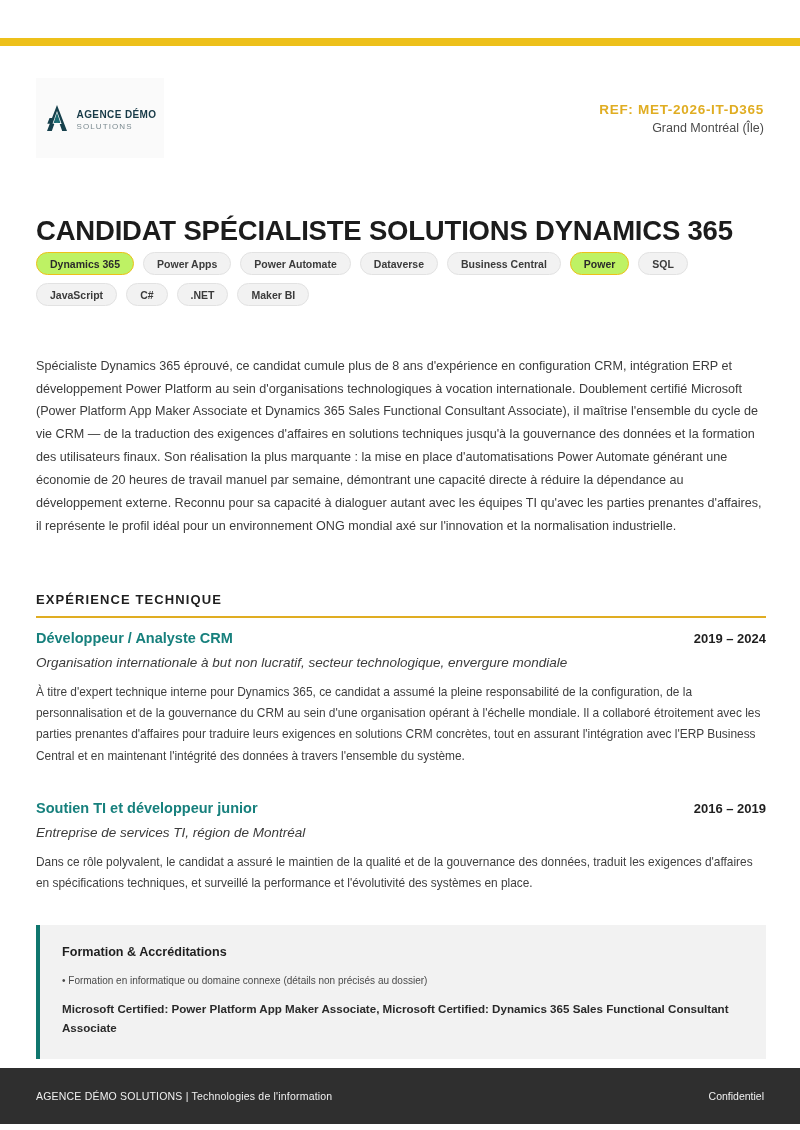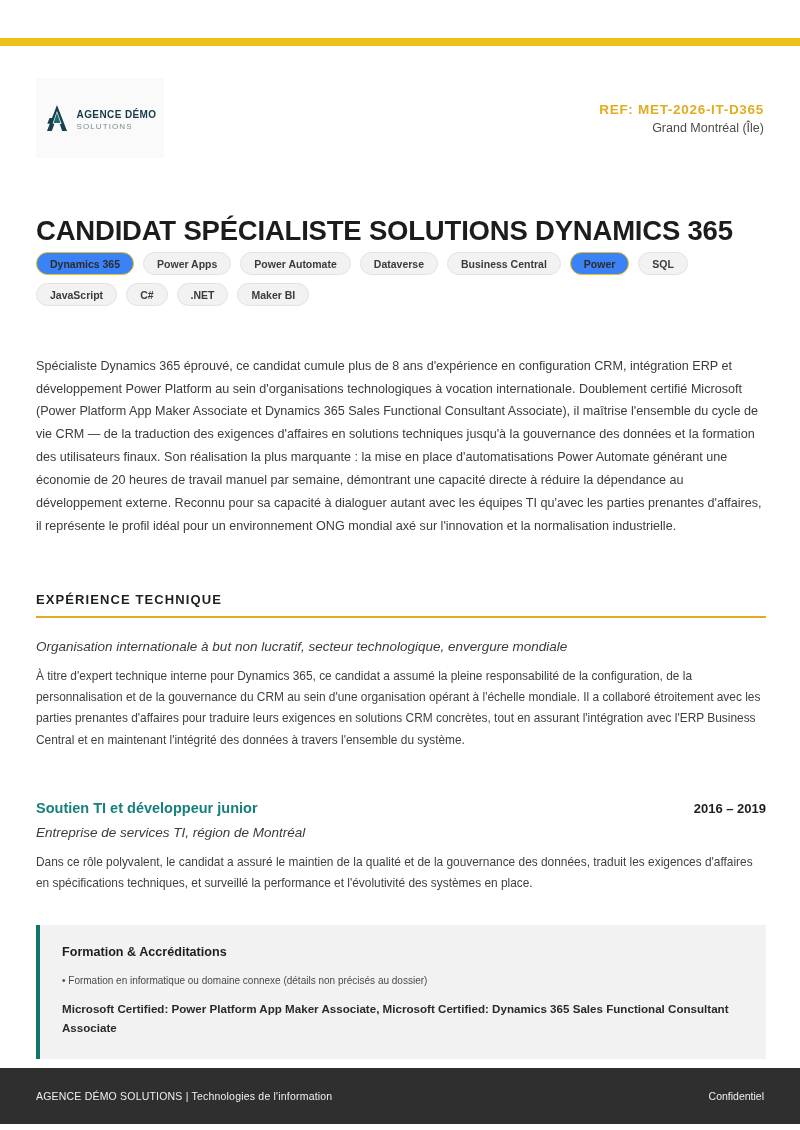--- a/index.html
+++ b/index.html
@@ -124,21 +124,21 @@
     border-radius: 12px;
     font-size: 10.5px;
     font-weight: bold;
     background: #f2f2f2;
     border: 1px solid #e2e2e2;
     color: #3b3b3b;
     box-sizing: border-box;
     white-space: nowrap;
   }
   .tag.is-highlight {
-    background: #3b82f6;
+    background: #bef264;
     border-color: #edc01a;
     color: #2b2b2b;
   }
 
   
   .summary {
     position: absolute;
     top: 342px;
     left: 36px;
     width: 730px;
@@ -296,20 +296,24 @@
     </div>
 
   <p class="summary">Spécialiste Dynamics 365 éprouvé, ce candidat cumule plus de 8 ans d'expérience en configuration CRM, intégration ERP et développement Power Platform au sein d'organisations technologiques à vocation internationale. Doublement certifié Microsoft (Power Platform App Maker Associate et Dynamics 365 Sales Functional Consultant Associate), il maîtrise l'ensemble du cycle de vie CRM — de la traduction des exigences d'affaires en solutions techniques jusqu'à la gouvernance des données et la formation des utilisateurs finaux. Son réalisation la plus marquante : la mise en place d'automatisations Power Automate générant une économie de 20 heures de travail manuel par semaine, démontrant une capacité directe à réduire la dépendance au développement externe. Reconnu pour sa capacité à dialoguer autant avec les équipes TI qu'avec les parties prenantes d'affaires, il représente le profil idéal pour un environnement ONG mondial axé sur l'innovation et la normalisation industrielle.</p>
 
   <div class="section" style="top:592px;">
     <div class="section-title">EXPÉRIENCE TECHNIQUE</div>
   </div>
 
   <div class="section" style="top:630px;">
     <div class="entry">
+      <div class="entry-head">
+        <span class="entry-role">Développeur / Analyste CRM</span>
+        <span class="entry-dates">2019 – 2024</span>
+      </div>
       <div class="entry-org">Organisation internationale à but non lucratif, secteur technologique, envergure mondiale</div>
       <div class="entry-body">À titre d'expert technique interne pour Dynamics 365, ce candidat a assumé la pleine responsabilité de la configuration, de la personnalisation et de la gouvernance du CRM au sein d'une organisation opérant à l'échelle mondiale. Il a collaboré étroitement avec les parties prenantes d'affaires pour traduire leurs exigences en solutions CRM concrètes, tout en assurant l'intégration avec l'ERP Business Central et en maintenant l'intégrité des données à travers l'ensemble du système.</div>
     </div>
   </div>
 
   <div class="section" style="top:800px;">
     <div class="entry">
       <div class="entry-head">
         <span class="entry-role">Soutien TI et développeur junior</span>
         <span class="entry-dates">2016 – 2019</span>

